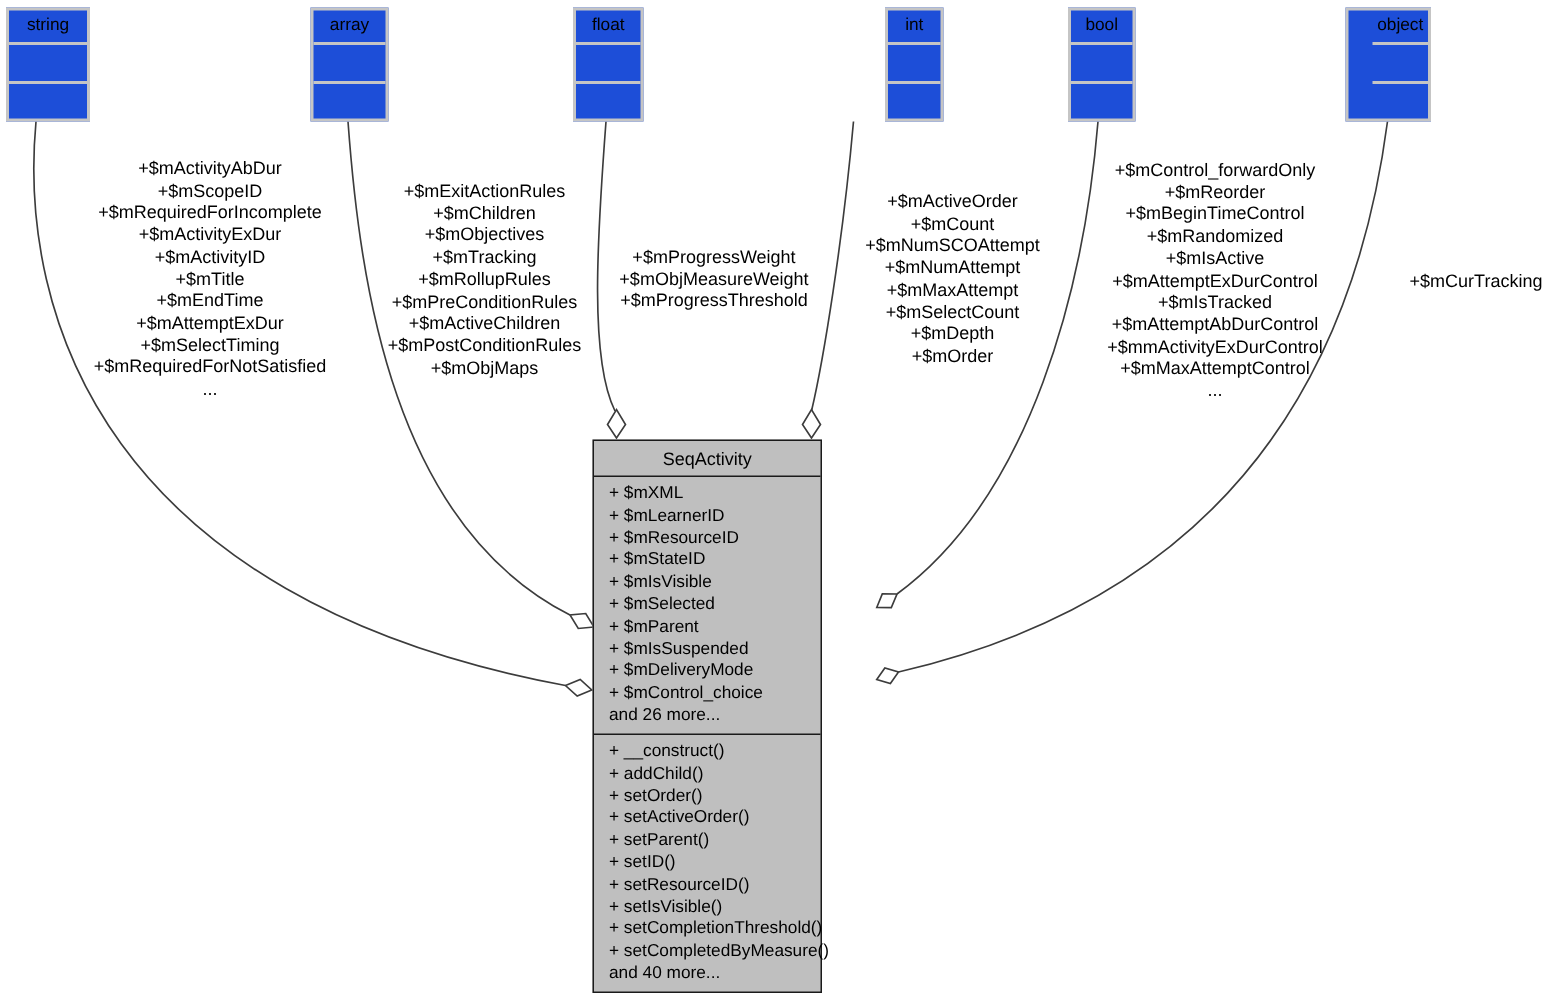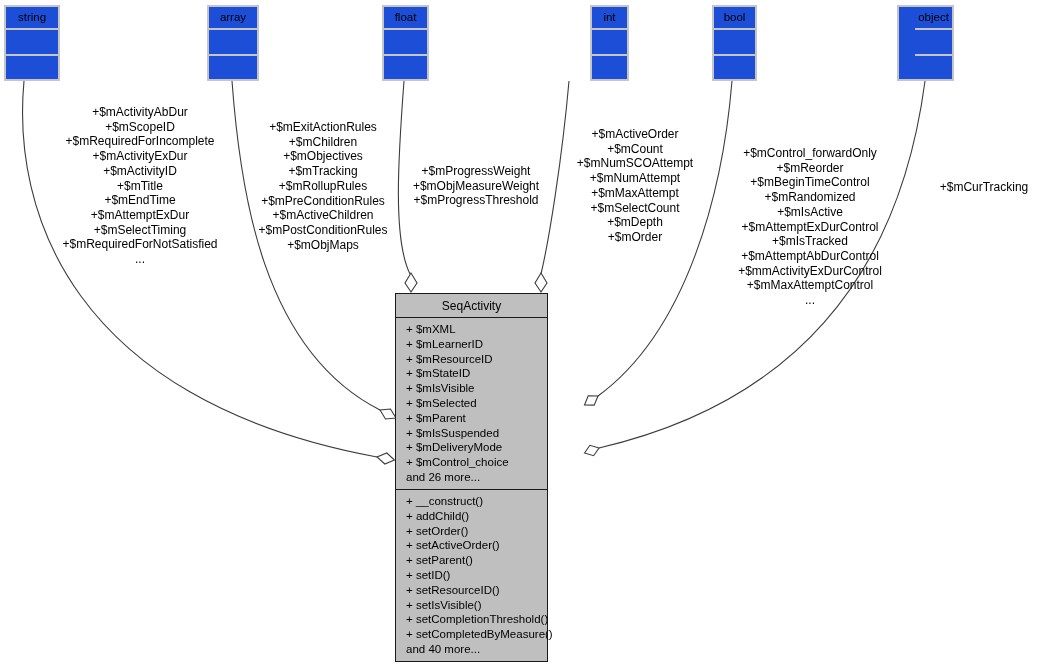--- a/index.html
+++ b/index.html
@@ -150,21 +150,21 @@
   <div class="edge-label" style="left:565px;top:127px;width:140px;">
       <div class="line">+$mActiveOrder</div>
       <div class="line">+$mCount</div>
       <div class="line">+$mNumSCOAttempt</div>
       <div class="line">+$mNumAttempt</div>
       <div class="line">+$mMaxAttempt</div>
       <div class="line">+$mSelectCount</div>
       <div class="line">+$mDepth</div>
       <div class="line">+$mOrder</div>
     </div>
-  <div class="edge-label" style="left:722px;top:106px;width:176px;margin-top:40px;">
+  <div class="edge-label" style="left:722px;top:106px;width:176px;">
       <div class="line">+$mControl_forwardOnly</div>
       <div class="line">+$mReorder</div>
       <div class="line">+$mBeginTimeControl</div>
       <div class="line">+$mRandomized</div>
       <div class="line">+$mIsActive</div>
       <div class="line">+$mAttemptExDurControl</div>
       <div class="line">+$mIsTracked</div>
       <div class="line">+$mAttemptAbDurControl</div>
       <div class="line">+$mmActivityExDurControl</div>
       <div class="line">+$mMaxAttemptControl</div>

